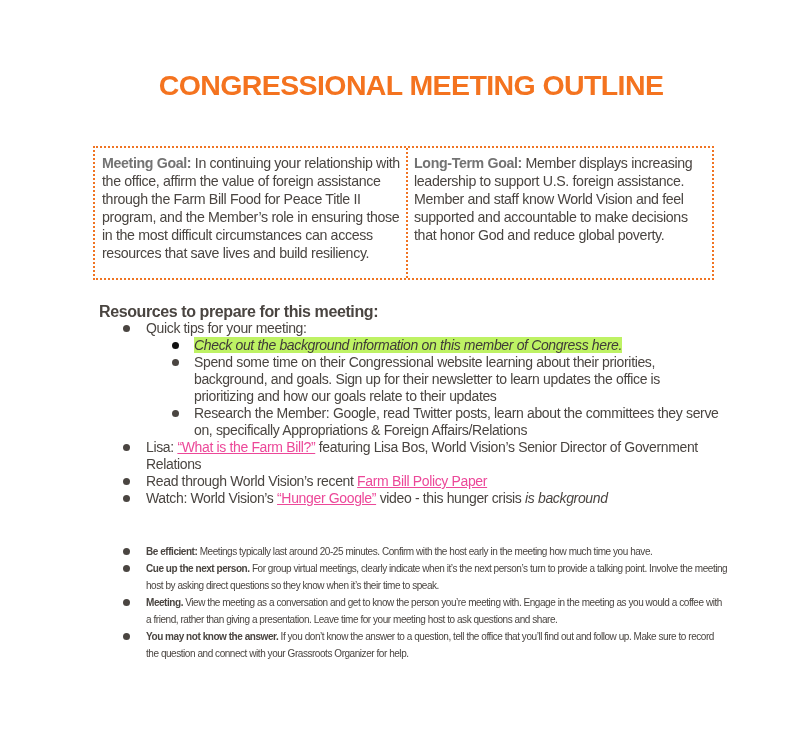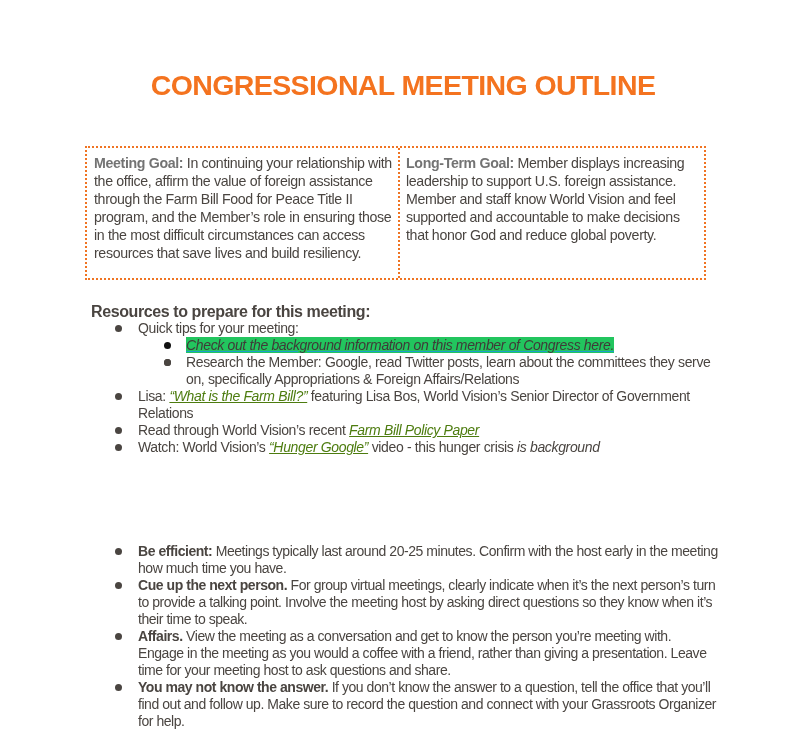--- a/index.html
+++ b/index.html
@@ -4,21 +4,21 @@
   <style>
     * { box-sizing: border-box; margin: 0; padding: 0; }
     html, body {
       width: 790px; height: 740px; background: #ffffff; overflow: hidden;
     }
     body {
       font-family: "Liberation Sans", "DejaVu Sans", sans-serif;
       color: #4a4541;
       position: relative;
     }
-    .page { position: absolute; left: 8px; top: 0; width: 674px; height: 740px; }
+    .page { position: absolute; left: 16px; top: 0; width: 674px; height: 740px; }
     .title {
       position: absolute; left: 0; width: 790px; top: 68px;
       text-align: center; color: #f4731f; font-weight: bold;
       font-size: 28.5px; letter-spacing: -0.6px; line-height: 34px;
     }
     .subtitle {
       position: absolute; left: 0; width: 790px; top: 105px;
       text-align: center; color: #3f3b38; font-size: 14px;
       letter-spacing: -0.2px; line-height: 18px;
     }
@@ -46,28 +46,28 @@
     }
     .lvl1 > li { padding-left: 23px; }
     .bullet {
       position: absolute; left: 0; top: 5px; width: 7px; height: 7px;
       border-radius: 50%; background: #4a4541;
     }
     .lvl2 { margin-left: 25px; }
     .lvl2 > li { padding-left: 23px; }
     .lvl2 > li .bullet { left: 1px; }
     .bullet.dark { background: #111; }
-    a.link { color: #4d7c0f; text-decoration: underline; font-style: italic; }
+    a.link { color: #ec4899; text-decoration: underline; }
     .hl {
-      background: #22c55e; color: #3f3b38; font-style: italic;
-      text-decoration: underline; text-decoration-color: #1e9fc9;
+      background: #bef264; color: #3f3b38; font-style: italic;
+      text-decoration-color: #1e9fc9;
     }
     i.em { font-style: italic; }
     .keep { position: absolute; left: 107px; width: 605px; top: 543px; }
-    .keep > li { position: relative; padding-left: 23px; font-size: 14px; line-height: 17px; letter-spacing: -0.45px; }
+    .keep > li { position: relative; padding-left: 23px; font-size: 10px; line-height: 17px; letter-spacing: -0.45px; }
     .keep b { color: #4a4541; }
   </style>
 </head>
 <body>
 
 <div class="page">
 
   <h1 class="title">CONGRESSIONAL MEETING OUTLINE</h1>
 
   <div class="goal-box">
@@ -85,20 +85,21 @@
     <li>
       <span class="bullet"></span>
       <span>Quick tips for your meeting:</span>
       <ul class="lvl2">
         <li>
           <span class="bullet dark"></span>
           <span class="hl">Check out the background information on this member of Congress here.</span>
         </li>
         <li>
           <span class="bullet"></span>
+          <span>Spend some time on their Congressional website learning about their priorities, background, and goals. Sign up for their newsletter to learn updates the office is prioritizing and how our goals relate to their updates</span>
         </li>
         <li>
           <span class="bullet"></span>
           <span>Research the Member: Google, read Twitter posts, learn about the committees they serve on, specifically Appropriations &amp; Foreign Affairs/Relations</span>
         </li>
       </ul>
     </li>
     <li>
       <span class="bullet"></span>
       <span>Lisa: </span><a class="link">“What is the Farm Bill?”</a><span> featuring Lisa Bos, World Vision’s Senior Director of Government Relations</span>
@@ -118,21 +119,21 @@
     <li>
       <span class="bullet"></span>
       <b>Be efficient:</b><span> Meetings typically last around 20-25 minutes. Confirm with the host early in the meeting how much time you have.</span>
     </li>
     <li>
       <span class="bullet"></span>
       <b>Cue up the next person.</b><span> For group virtual meetings, clearly indicate when it’s the next person’s turn to provide a talking point. Involve the meeting host by asking direct questions so they know when it’s their time to speak.</span>
     </li>
     <li>
       <span class="bullet"></span>
-      <b>Affairs.</b><span> View the meeting as a conversation and get to know the person you’re meeting with. Engage in the meeting as you would a coffee with a friend, rather than giving a presentation. Leave time for your meeting host to ask questions and share.</span>
+      <b>Meeting.</b><span> View the meeting as a conversation and get to know the person you’re meeting with. Engage in the meeting as you would a coffee with a friend, rather than giving a presentation. Leave time for your meeting host to ask questions and share.</span>
     </li>
     <li>
       <span class="bullet"></span>
       <b>You may not know the answer.</b><span> If you don’t know the answer to a question, tell the office that you’ll find out and follow up. Make sure to record the question and connect with your Grassroots Organizer for help.</span>
     </li>
   </ul>
 
 </div>
 
 </body></html>

